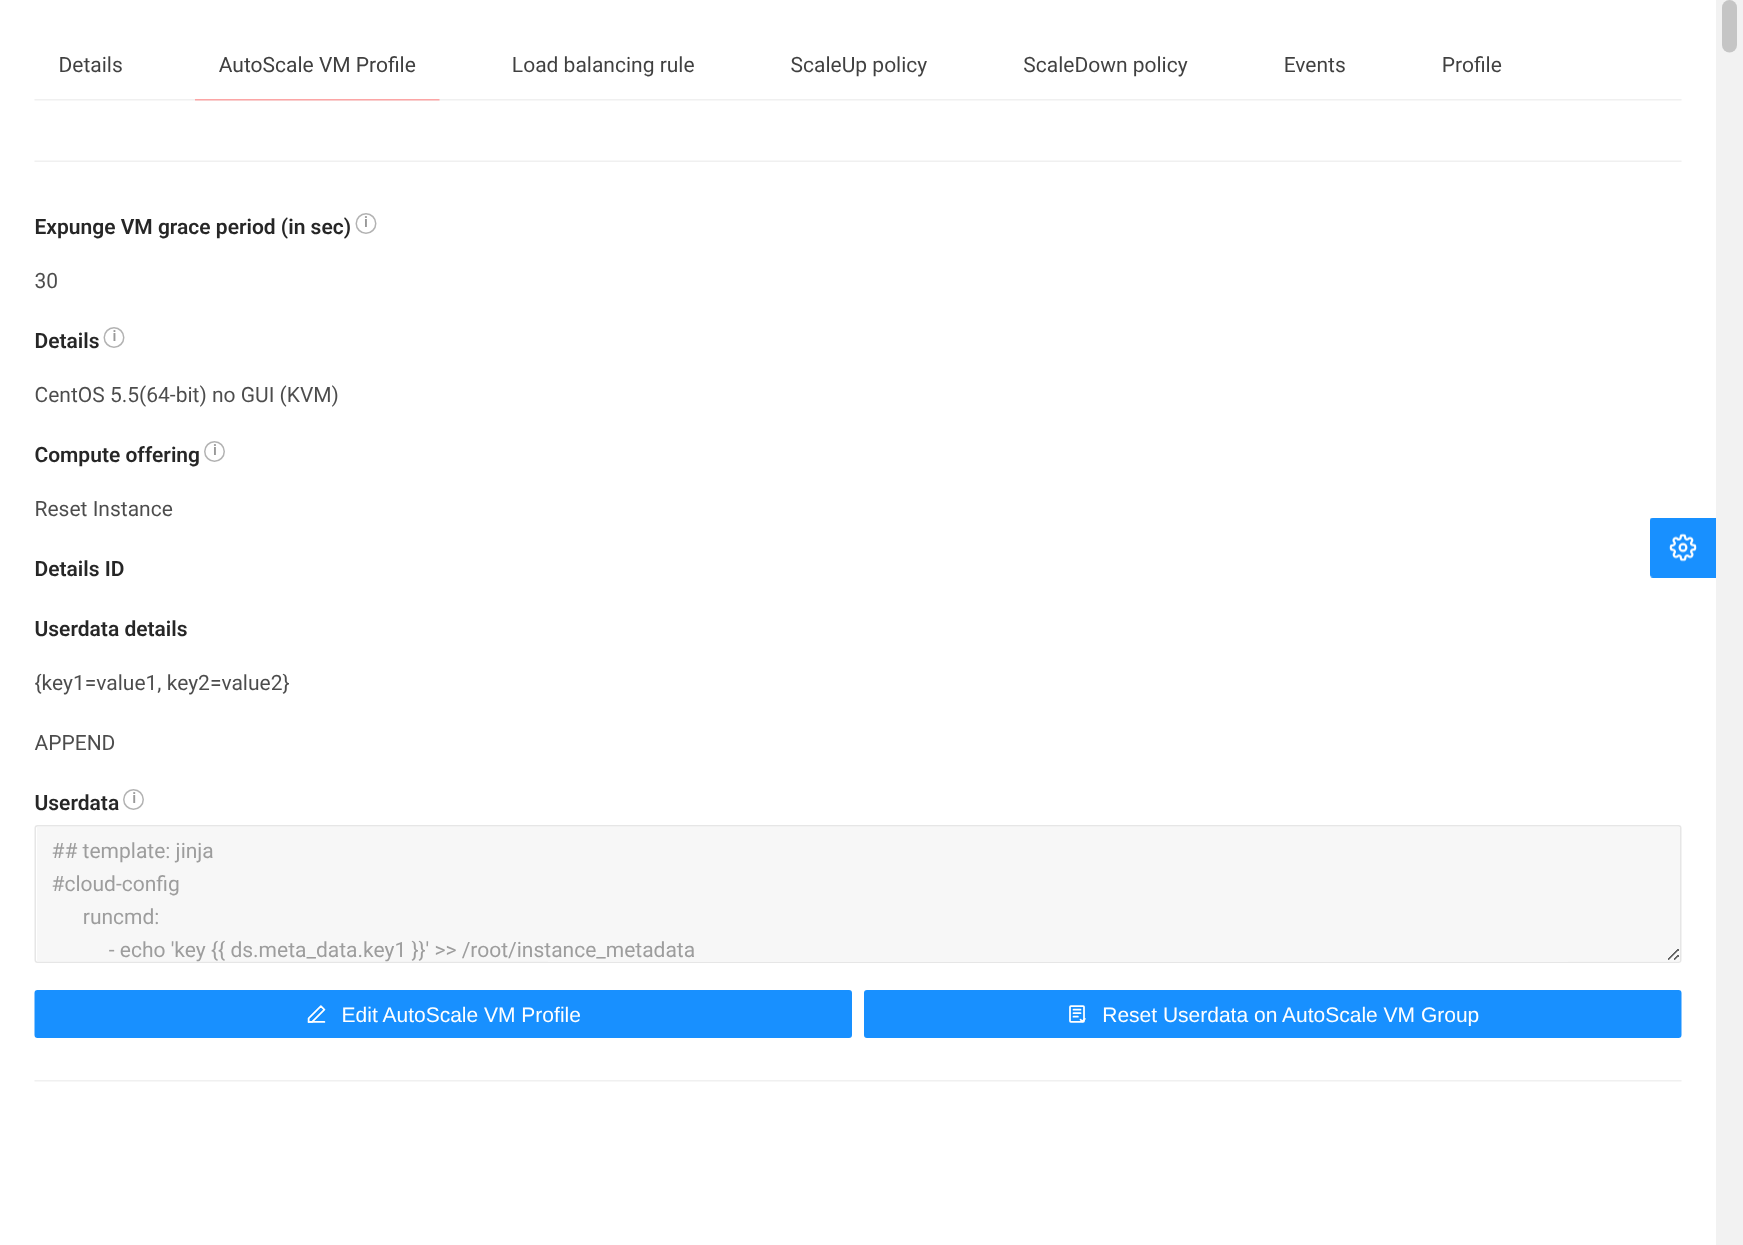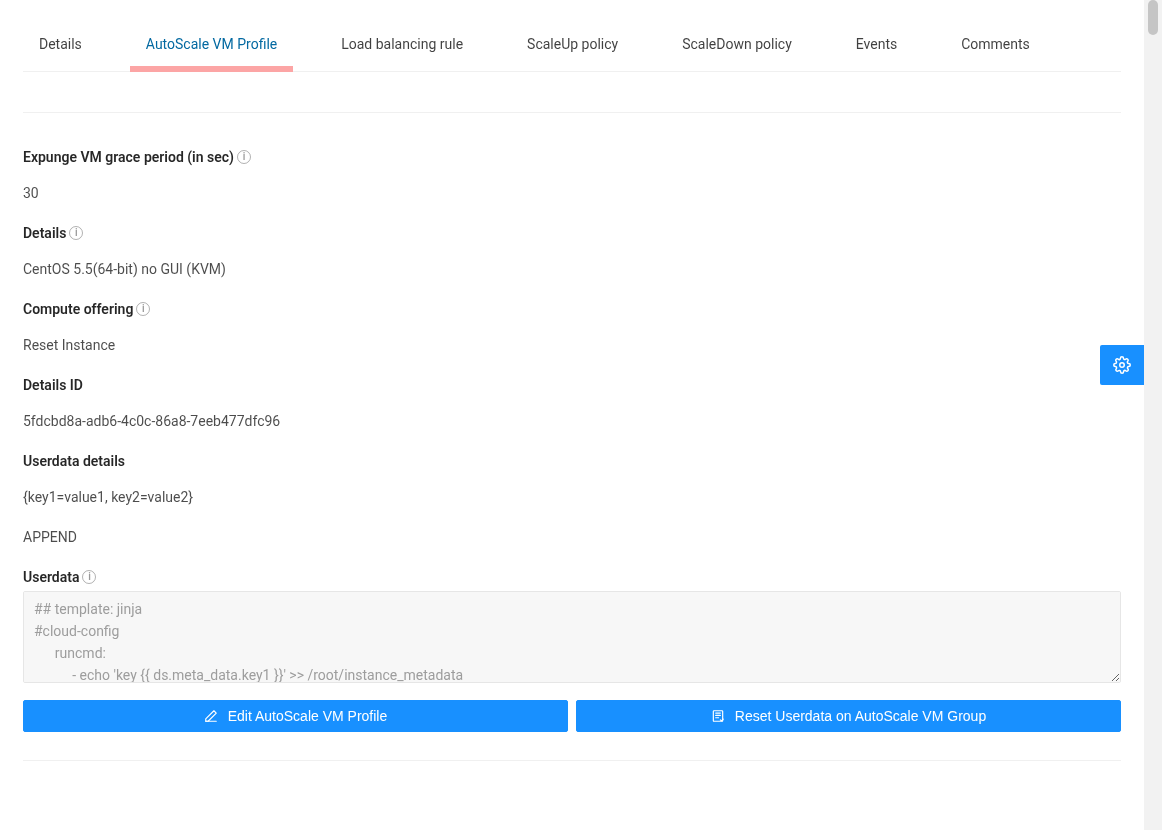--- a/index.html
+++ b/index.html
@@ -44,40 +44,39 @@
     margin: 24px 23px 0 23px;
     border-bottom: 1px solid #f0f0f0;
   }
   .tab {
     padding: 12px 16px 14px 16px;
     color: rgba(0,0,0,0.75);
     cursor: pointer;
     white-space: nowrap;
   }
   .tab.active {
-    color: #0369a1;
-    border-bottom: 6px solid #fca5a5;
+    color: #404040;
+    border-bottom: 1px solid #fca5a5;
     margin-bottom: -1px;
   }
   .tab + .tab { margin-left: 32px; }
 
   hr.rule {
     margin: 40px 23px 34px 23px;
     border: none;
     border-top: 1px solid #f0f0f0;
   }
 
   .kv-list { margin: 0 23px; }
   .kv-block { margin-bottom: 20px; }
   .kv-label {
     font-weight: 600;
     color: rgba(0,0,0,0.85);
     line-height: 20px;
     display: flex;
-    align-items: center;
     gap: 2px;
   }
   .kv-value {
     color: rgba(0,0,0,0.70);
     margin-top: 16px;
     line-height: 20px;
   }
   .info-icon {
     display: inline-flex;
     width: 14px; height: 14px;
@@ -156,21 +155,21 @@
   <div class="content-wrap">
 
     
     <div class="tabs">
       <div class="tab">Details</div>
       <div class="tab active">AutoScale VM Profile</div>
       <div class="tab">Load balancing rule</div>
       <div class="tab">ScaleUp policy</div>
       <div class="tab">ScaleDown policy</div>
       <div class="tab">Events</div>
-      <div class="tab">Comments</div>
+      <div class="tab">Profile</div>
     </div>
 
     <hr class="rule">
 
     <div class="kv-list">
 
       <div class="kv-block">
         <div class="kv-label">
           <span>Expunge VM grace period (in sec)</span>
           <span class="info-icon">i</span>
@@ -191,21 +190,20 @@
           <span>Compute offering</span>
           <span class="info-icon">i</span>
         </div>
         <div class="kv-value">Reset Instance</div>
       </div>
 
       <div class="kv-block">
         <div class="kv-label">
           <span>Details ID</span>
         </div>
-        <div class="kv-value">5fdcbd8a-adb6-4c0c-86a8-7eeb477dfc96</div>
       </div>
 
 
       <div class="kv-block">
         <div class="kv-label">
           <span>Userdata details</span>
         </div>
         <div class="kv-value">{key1=value1, key2=value2}</div>
       </div>
 

